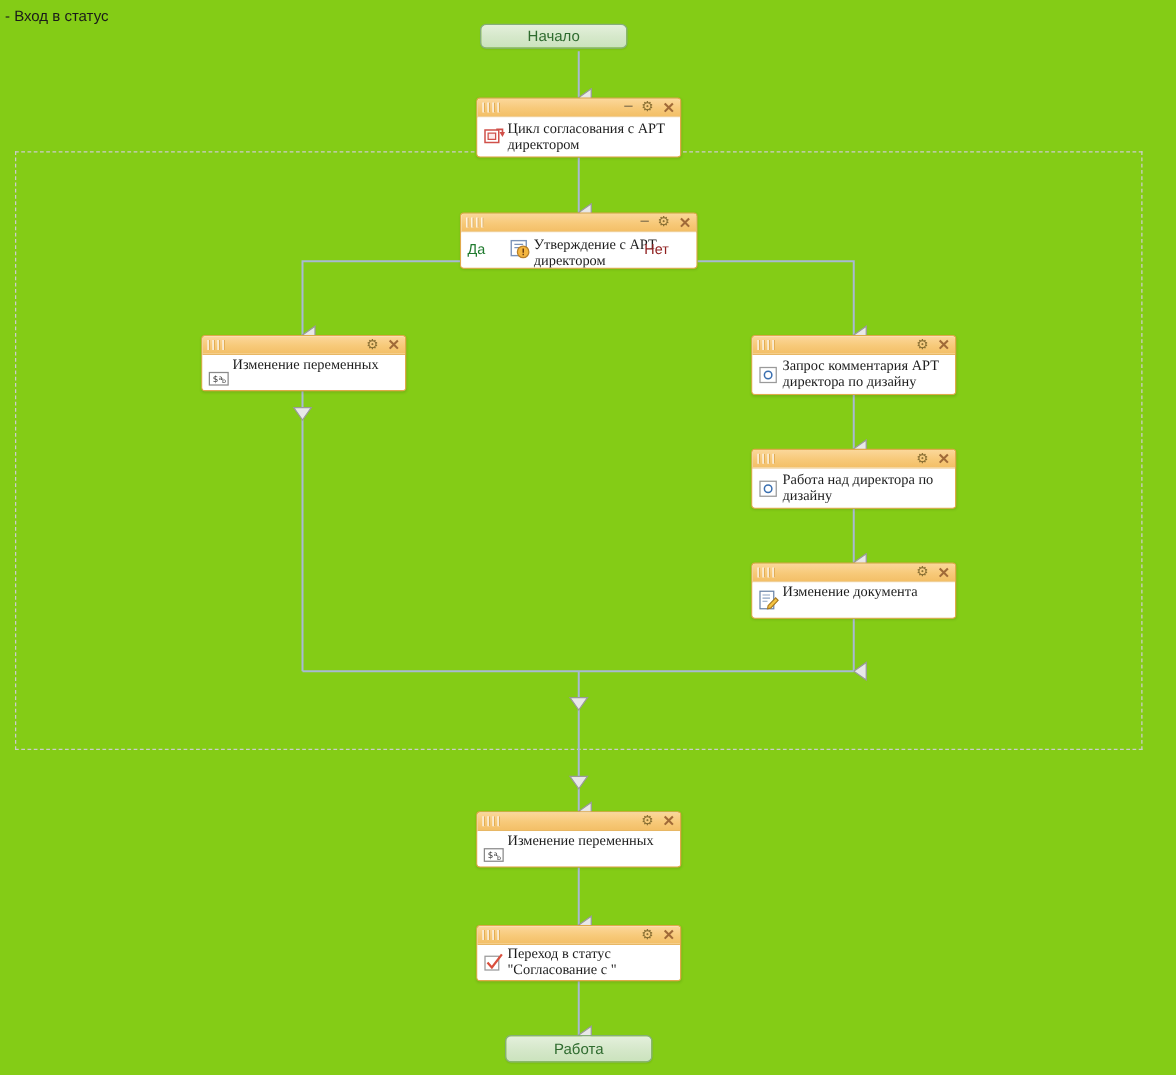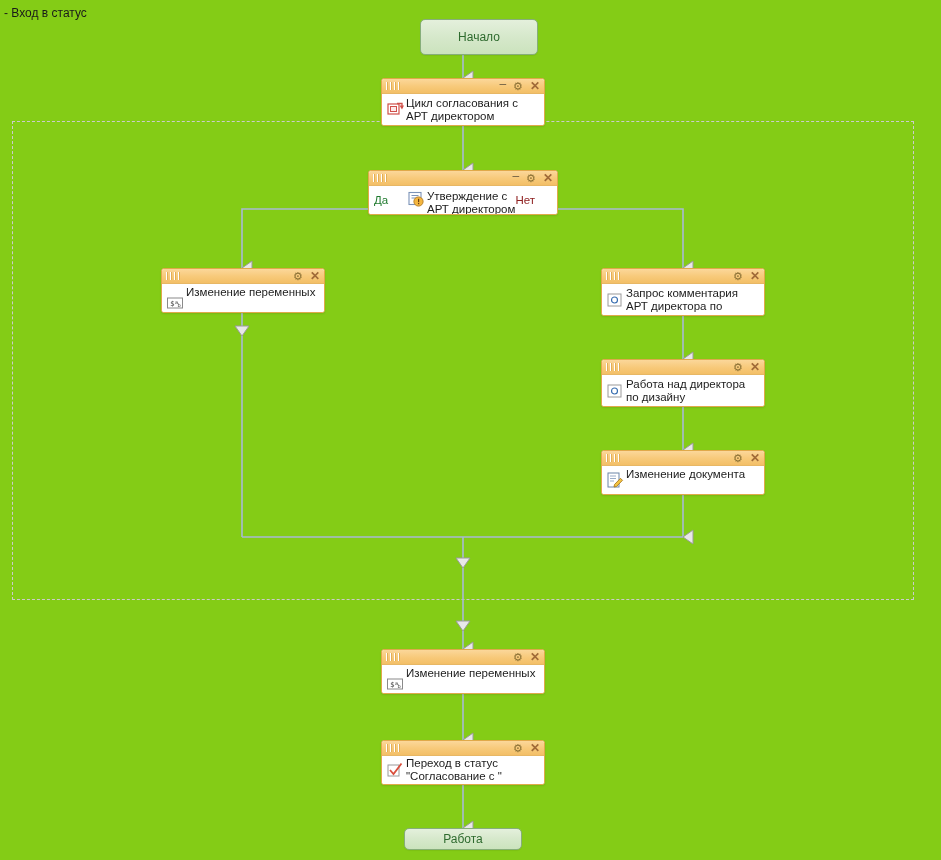--- a/index.html
+++ b/index.html
@@ -129,20 +129,21 @@
     height: 18px;
     margin: 6px 2px 0 4px;
     position: relative;
   }
   .node-label {
     font-size: 11.5px;
     line-height: 13px;
     color: #1c1c1c;
     padding: 3px 5px 0 0;
     overflow: hidden;
+    font-family: Liberation Serif, serif;
   }
 
   
   .node.decision .node-body {
   }
   .branch-label {
     position: absolute;
     font-size: 11.5px;
     line-height: 13px;
     top: 8px;
@@ -200,21 +201,21 @@
       <path d="M463,785 L463,828" marker-end="url(#arw)"></path>
     </g>
 
     <g>
       <path d="M456,558 L470,558 L463,568 Z" fill="#e8e8e8" stroke="#9a9a9a" stroke-width="1"></path>
       <path d="M235,326 L249,326 L242,336 Z" fill="#e8e8e8" stroke="#9a9a9a" stroke-width="1"></path>
       <path d="M456,621 L470,621 L463,631 Z" fill="#e8e8e8" stroke="#9a9a9a" stroke-width="1"></path>
     </g>
   </svg>
 
-  <div class="terminal" style="left:420px; top:19px; width:118px; height:36px;">
+  <div class="terminal" style="left:384px; top:19px; width:118px; height:20px;">
     <span>Начало</span>
   </div>
 
   <div class="terminal" style="left:404px; top:828px; width:118px; height:22px;">
     <span>Работа</span>
   </div>
 
   <div class="node" style="left:381px; top:78px; width:164px; height:48px;">
     <div class="node-head">
       <span class="grip">

